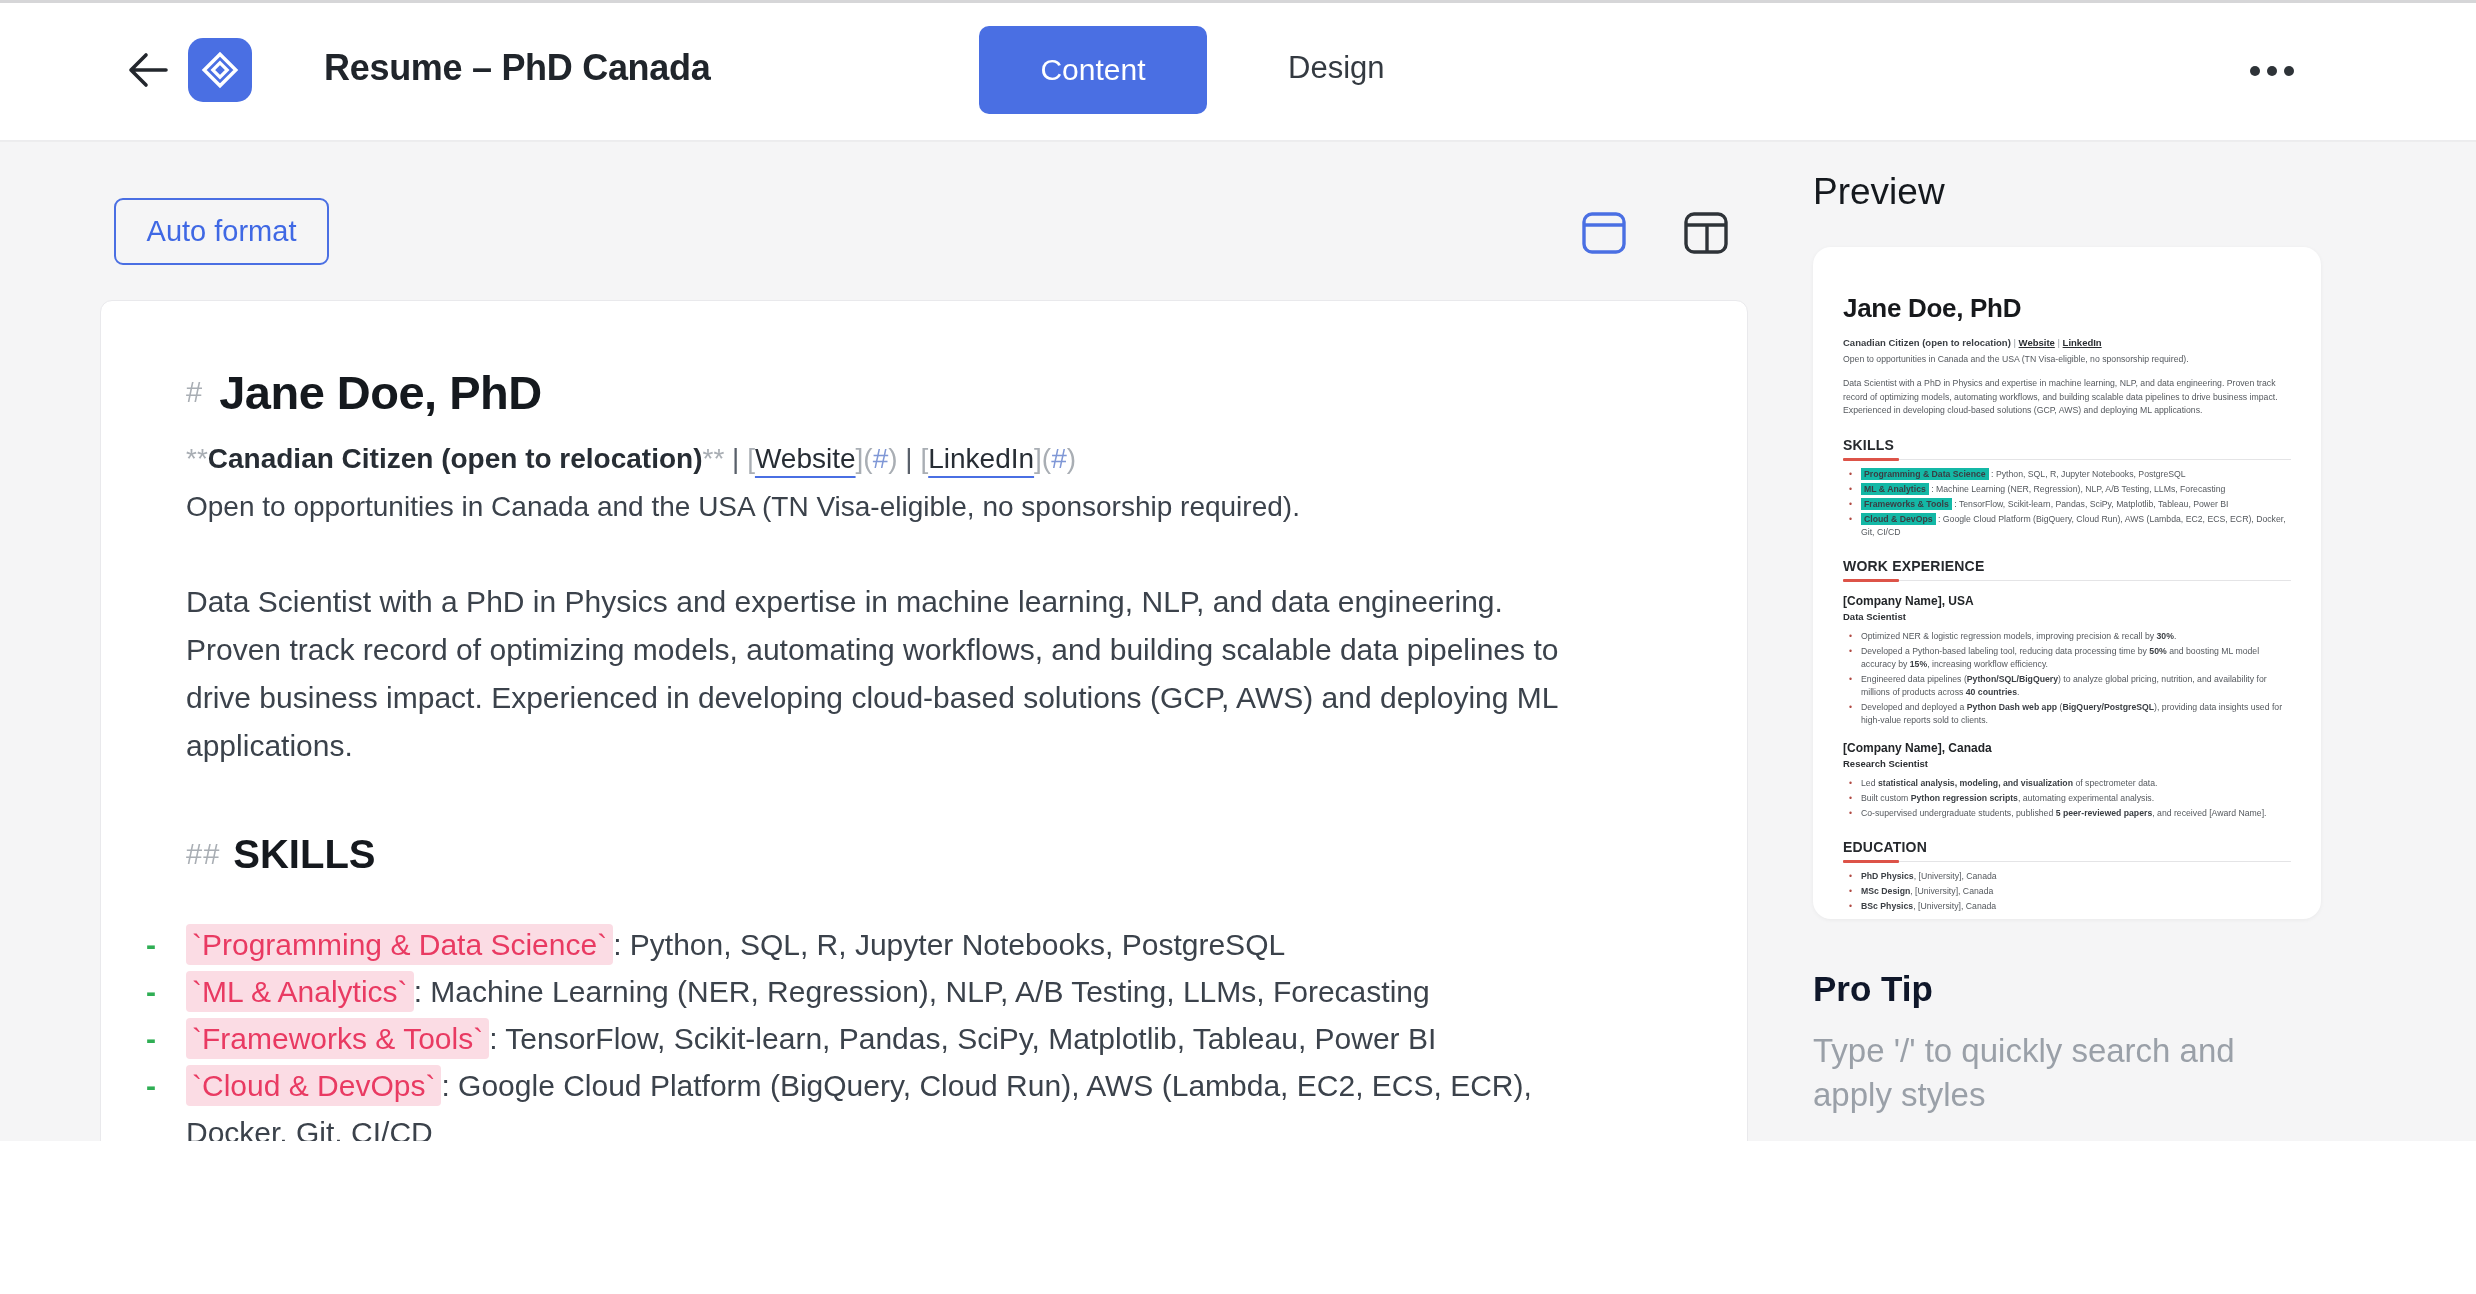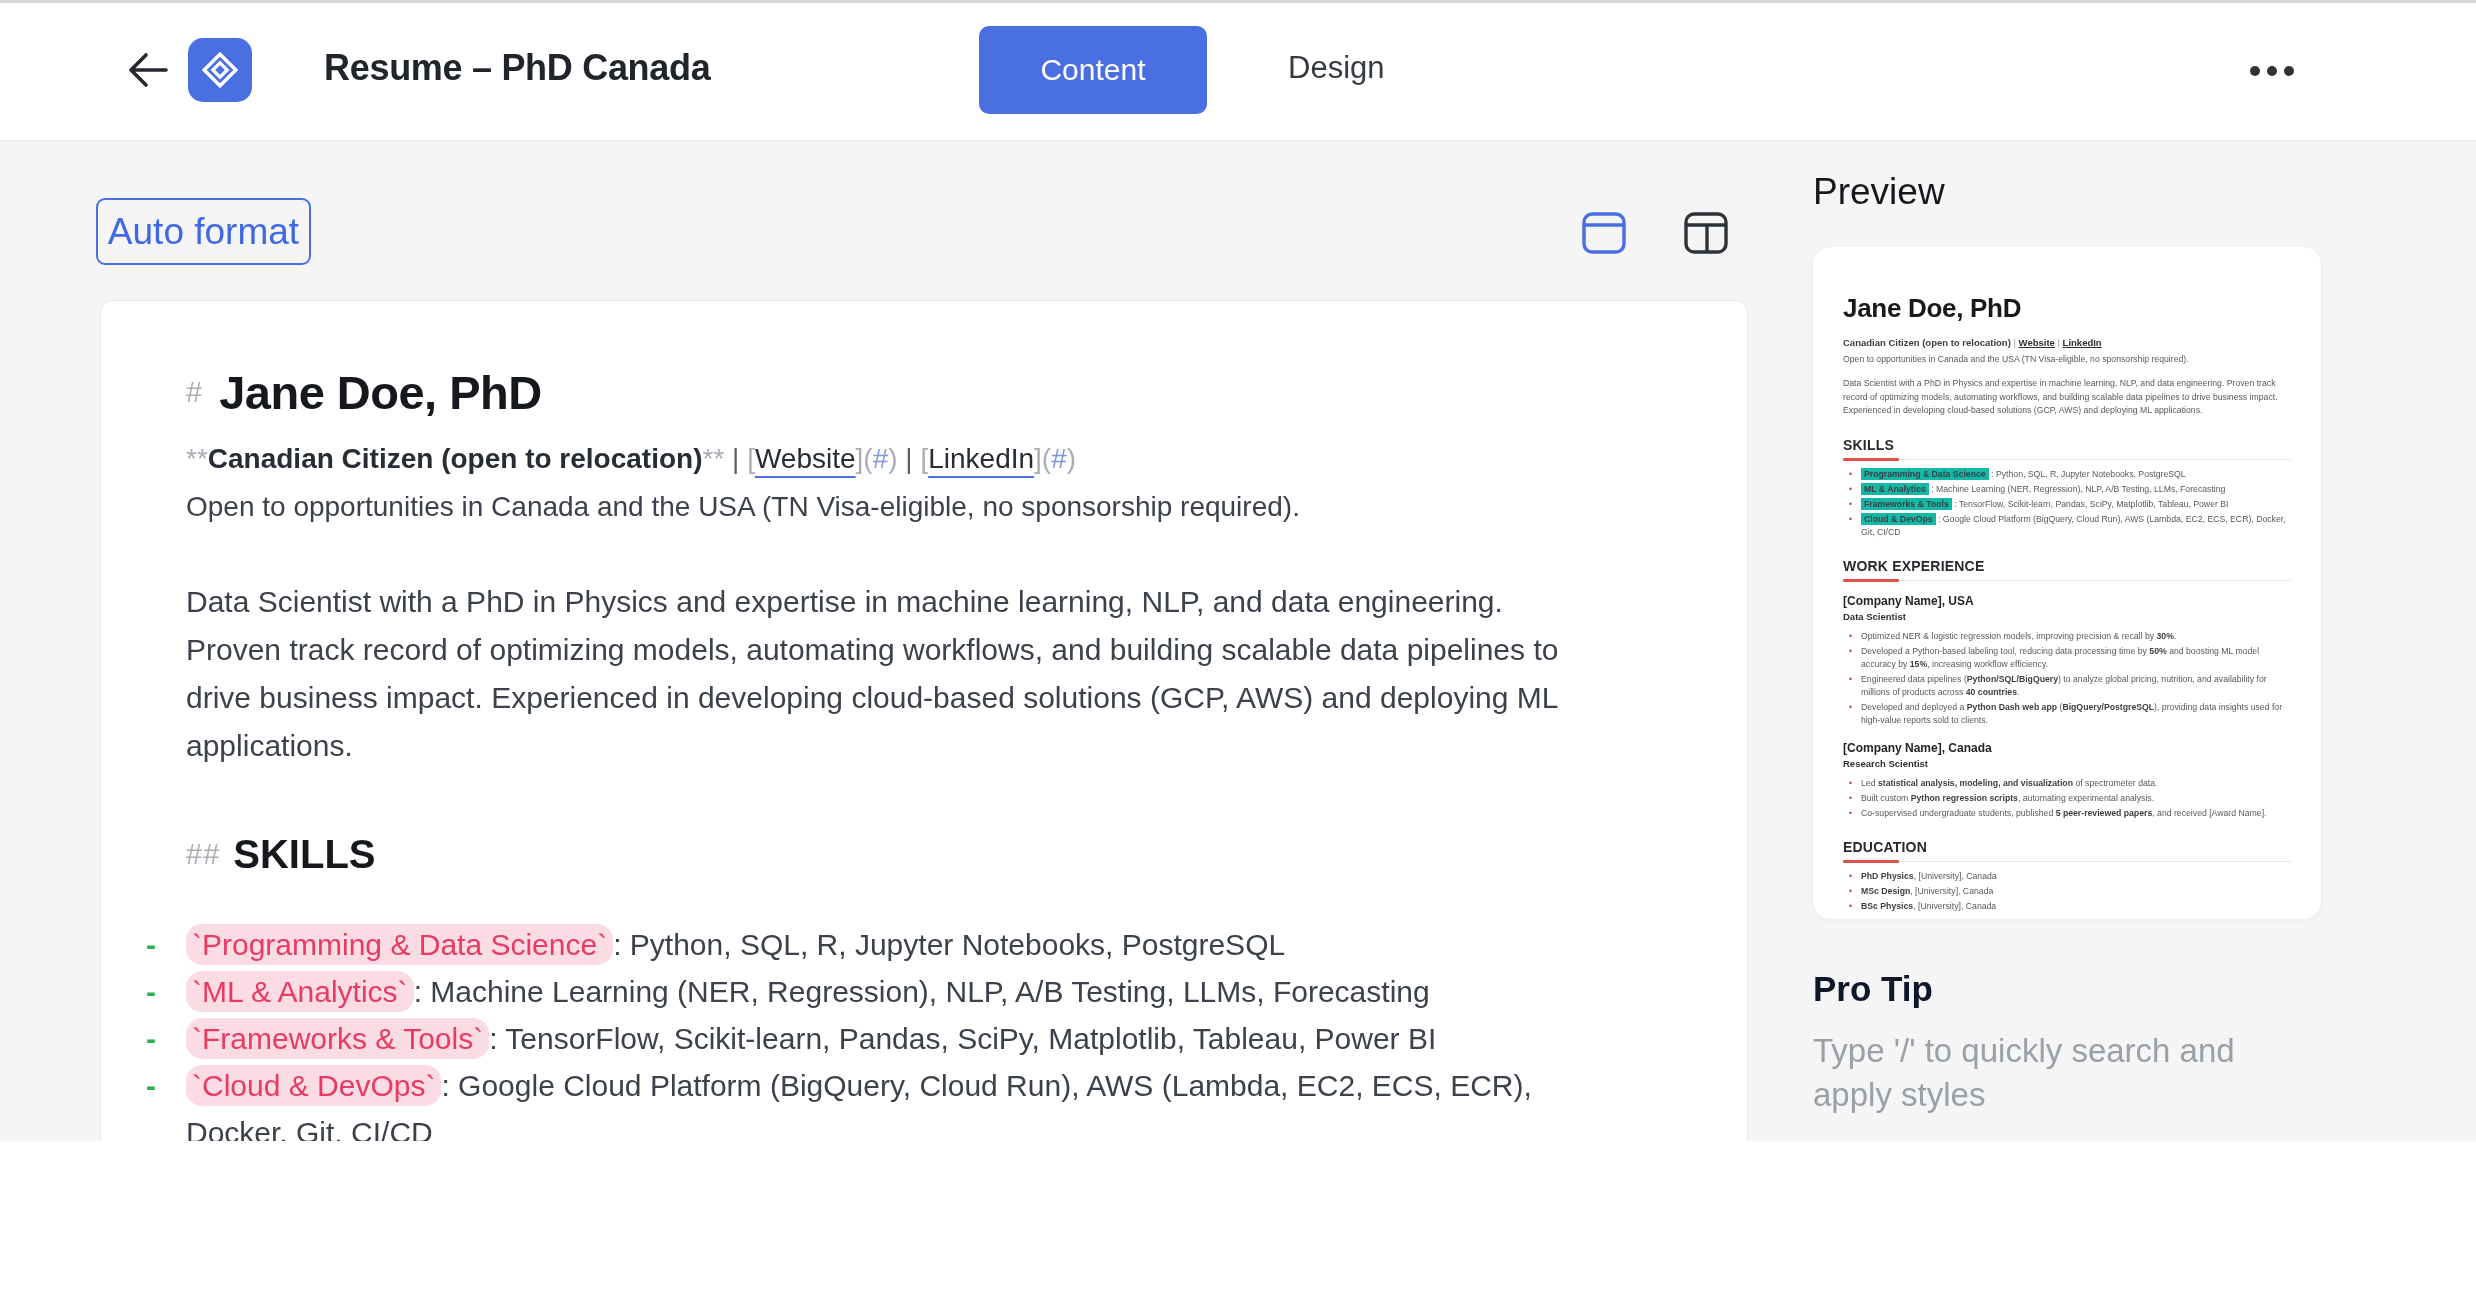--- a/index.html
+++ b/index.html
@@ -12,21 +12,21 @@
   .back-btn{position:absolute;left:122px;top:48px;width:52px;height:46px;background:none;border:none;cursor:pointer;padding:0;}
   .logo{position:absolute;left:188px;top:38px;width:64px;height:64px;border-radius:15px;background:#4a6fe3;display:flex;align-items:center;justify-content:center;}
   .doc-title{position:absolute;left:324px;top:47px;font-size:36px;font-weight:600;color:#20252b;letter-spacing:-.3px;white-space:nowrap;}
   .tab-content{position:absolute;left:979px;top:26px;width:228px;height:88px;border:none;border-radius:10px;background:#4a6fe3;color:#fff;font-size:30px;font-weight:500;font-family:inherit;cursor:pointer;}
   .tab-design{position:absolute;left:1288px;top:50px;font-size:31px;font-weight:500;color:#343a41;cursor:pointer;}
   .more-btn{position:absolute;left:2240px;top:56px;background:none;border:none;cursor:pointer;display:flex;gap:7px;padding:10px;}
   .more-btn i{width:10px;height:10px;border-radius:50%;background:#2e3338;}
 
   
   .main{position:absolute;top:141px;left:0;right:0;bottom:0;}
-  .autofmt{position:absolute;left:96px;top:57px;width:215px;height:67px;background:transparent;border:2px solid #4a6fe3;border-radius:9px;color:#3f68e4;font-size:37px;font-weight:500;font-family:inherit;cursor:pointer;}
+  .autofmt{position:absolute;left:114px;top:57px;width:215px;height:67px;background:transparent;border:2px solid #4a6fe3;border-radius:9px;color:#3f68e4;font-size:29px;font-weight:500;font-family:inherit;cursor:pointer;}
   .view-icon{position:absolute;top:70px;width:48px;height:46px;background:none;border:none;padding:0;cursor:pointer;}
   .view-single{left:1580px;}
   .view-split{left:1682px;}
 
   .editor{position:absolute;left:100px;top:159px;width:1648px;height:1210px;background:#fff;border:1px solid #e9e9ec;border-radius:12px;padding:64px 85px 40px 85px;box-sizing:border-box;cursor:text;}
   .ed-h1{display:flex;align-items:center;margin:0;}
   .ed-h1 .mk{font-size:29px;color:#a9aeb4;font-weight:400;margin-right:17px;}
   .ed-h1 .tx{font-size:47px;font-weight:700;color:#15191e;letter-spacing:-.5px;}
   .ed-line{font-size:28px;line-height:48px;color:#3b424b;}
   .ed-contact{margin-top:15px;}
@@ -36,21 +36,21 @@
   .ed-h2 .tx{font-size:40px;font-weight:700;color:#15191e;}
   .ed-skills{list-style:none;margin:44px 0 0 0;padding:0;}
   .ed-skills li{position:relative;font-size:30px;line-height:47px;color:#3b424b;max-width:1380px;}
   .ed-skills li::before{content:"-";position:absolute;left:-40px;top:0;color:#2fae54;font-weight:700;}
 
   .sg-md{color:#a9aeb4;}
   .sg-b{font-weight:700;color:#272d34;}
   .sg-sep{color:#59606a;}
   .sg-link{color:#272d34;text-decoration:underline;text-decoration-color:#4a6fe3;text-decoration-thickness:2px;text-underline-offset:8px;}
   .sg-hash{color:#7f97d6;}
-  .sg-code{background:#fbdce4;color:#e93a62;border-radius:16px;padding:4px 6px;}
+  .sg-code{background:#fbdce4;color:#e93a62;border-radius:4px;padding:4px 6px;}
 
   
   .pv-title{position:absolute;left:1813px;top:30px;margin:0;font-size:37px;font-weight:400;color:#15191e;}
   .pv{position:absolute;left:1813px;top:106px;width:508px;height:672px;background:#fff;border-radius:18px;box-shadow:0 1px 4px rgba(0,0,0,.05);padding:46px 30px 30px 30px;box-sizing:border-box;overflow:hidden;}
   .pv-name{font-size:26px;font-weight:800;color:#17191c;letter-spacing:-.3px;}
   .pv-contact{margin-top:13px;font-size:9.5px;font-weight:700;color:#2c2f33;}
   .pv-body{font-size:8.7px;line-height:1.55;color:#55595e;margin-top:5px;}
   .pv-sum{margin-top:11px;}
   .pv-heading{margin-top:19px;font-size:14px;font-weight:800;color:#26292d;letter-spacing:.2px;padding-bottom:6px;border-bottom:1px solid #e4e4e6;position:relative;}
   .pv-heading::after,.pv-project::after{content:"";position:absolute;left:0;bottom:-2px;width:56px;height:3px;background:#dd5348;border-radius:1px;}

